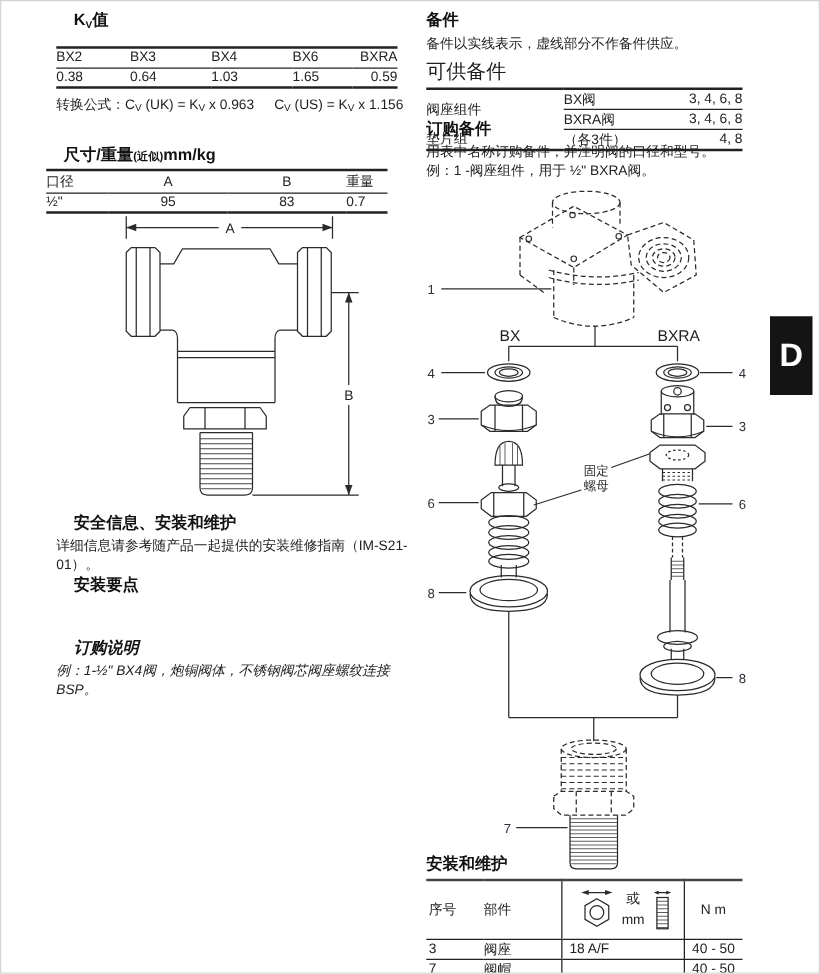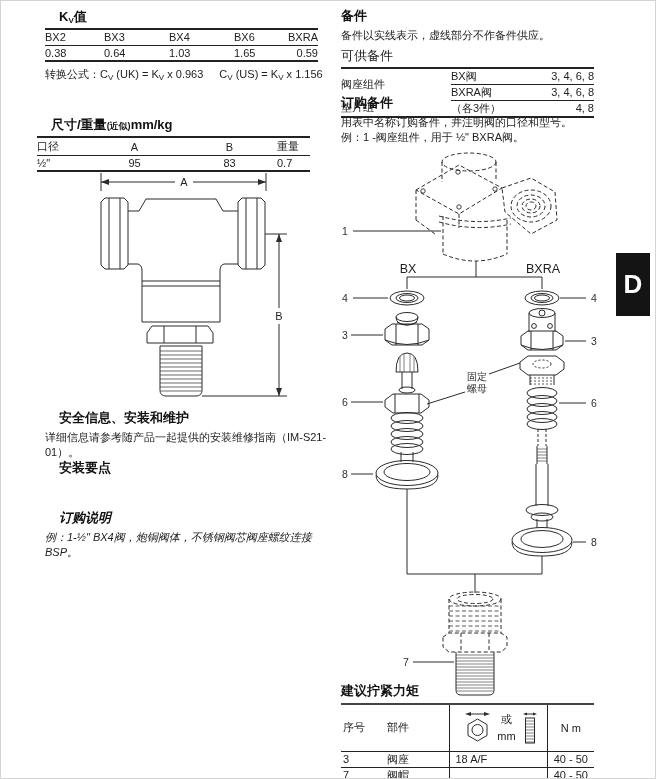--- a/index.html
+++ b/index.html
@@ -17,21 +17,21 @@
   h3.sec { font-size: 13px; font-weight: bold; color:#111; }
   .body-txt { font-size: 11px; line-height: 1.32; color:#222; }
   .indent { padding-left: 14px; }
   sub.v { font-size: 8px; vertical-align: -2px; font-weight: inherit; }
   .small-paren { font-size: 9px; }
 
   
   table { border-collapse: collapse; font-size: 11px; color:#222; }
   
   .kv-wrap { left:44px; top:6px; width:273px; }
-  .kv-head { border-bottom: 2px solid #222; padding-left:14px; padding-bottom:2px; }
+  .kv-head { border-bottom: 2px solid #222; padding-left:14px; padding-bottom:12px; }
   .kv-table { width: 273px; table-layout: fixed; }
   .kv-table th, .kv-table td { font-weight: normal; text-align:left; height:15px; padding:1px 0; }
   .kv-table .c4 { text-align: right; }
   .kv-table thead tr { border-bottom: 1px solid #222; padding-left: 48px; }
   .kv-table tbody tr { border-bottom: 2px solid #222; }
   .formula { font-size: 11px; margin-top: 5px; white-space: nowrap; }
   .formula .gap { display:inline-block; width:16px; }
 
   
   .sect-title { margin-bottom: 3px; }
@@ -41,21 +41,21 @@
   .size-head { border-bottom:2px solid #222; padding-left:14px; padding-bottom:2px; }
   .size-table { width:273px; table-layout:fixed; }
   .size-table th, .size-table td { font-weight:normal; height:14px; padding:1px 0; text-align:left; }
   .size-table .cA, .size-table .cB { text-align:center; }
   .size-table .cW { text-align:left; }
   .size-table thead tr { border-bottom:1px solid #222; }
   .size-table tbody tr { border-bottom:2px solid #222; }
 
   
   .spares-wrap { left:340px; top:6px; width:253px; }
-  .avail-label { font-size:13px; margin-top:4px; margin-bottom:2px; }
+  .avail-label { font-size:16px; margin-top:4px; margin-bottom:2px; }
   .spares-table { width:253px; table-layout:fixed; border-top:2px solid #222; }
   .spares-table td { height:13px; padding:0; vertical-align:middle; }
   .spares-table .nm { width:110px; }
   .spares-table .vr { width:85px; }
   .spares-table .nums { width:58px; text-align:right; }
   .sp-r1 .vr, .sp-r1 .nums { border-bottom:1px solid #222; }
   .sp-r2 td { border-bottom:1px solid #222; }
   .sp-r3 td { border-bottom:2px solid #222; }
 
   
@@ -372,21 +372,21 @@
       <path d="M74,516 H115"></path>
     </g>
     <text x="64" y="520">7</text>
   </svg>
 
   <div class="abs d-tab">
     <span>D</span>
   </div>
 
   <div class="abs torque-wrap">
-    <h3 class="sec">建议拧紧力矩</h3>
+    <h3 class="sec">安装和维护</h3>
     <table class="torque-table">
       <thead>
         <tr>
           <th class="col-no">序号</th>
           <th class="col-part">部件</th>
           <th class="col-size">
             <div class="size-hdr">
               <svg width="27" height="36" viewBox="0 0 27 36">
                 <g stroke="#2b2b2b" stroke-width="1" fill="none">
                   <path d="M4,4 H23"></path>

